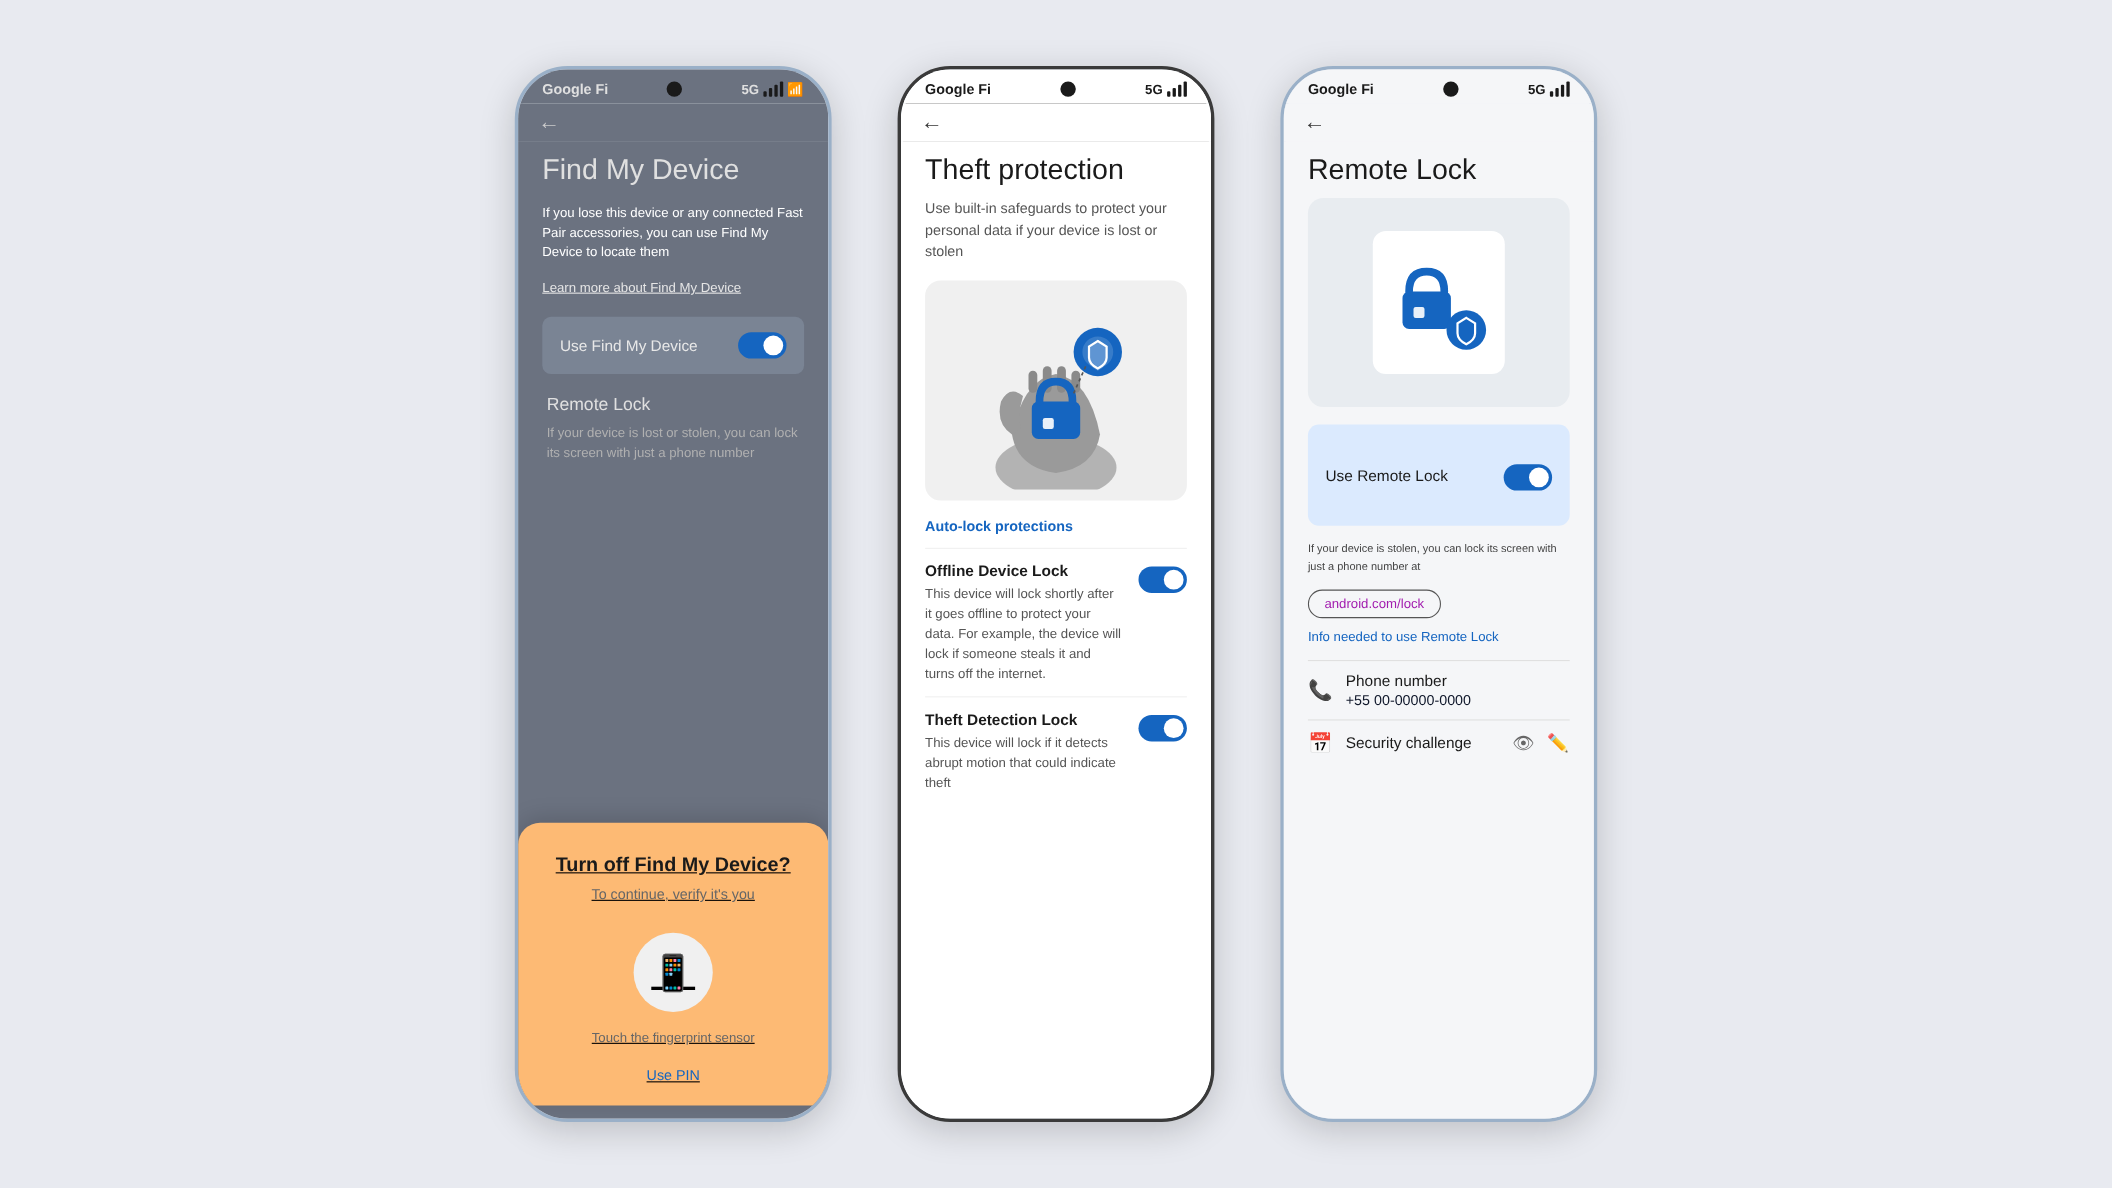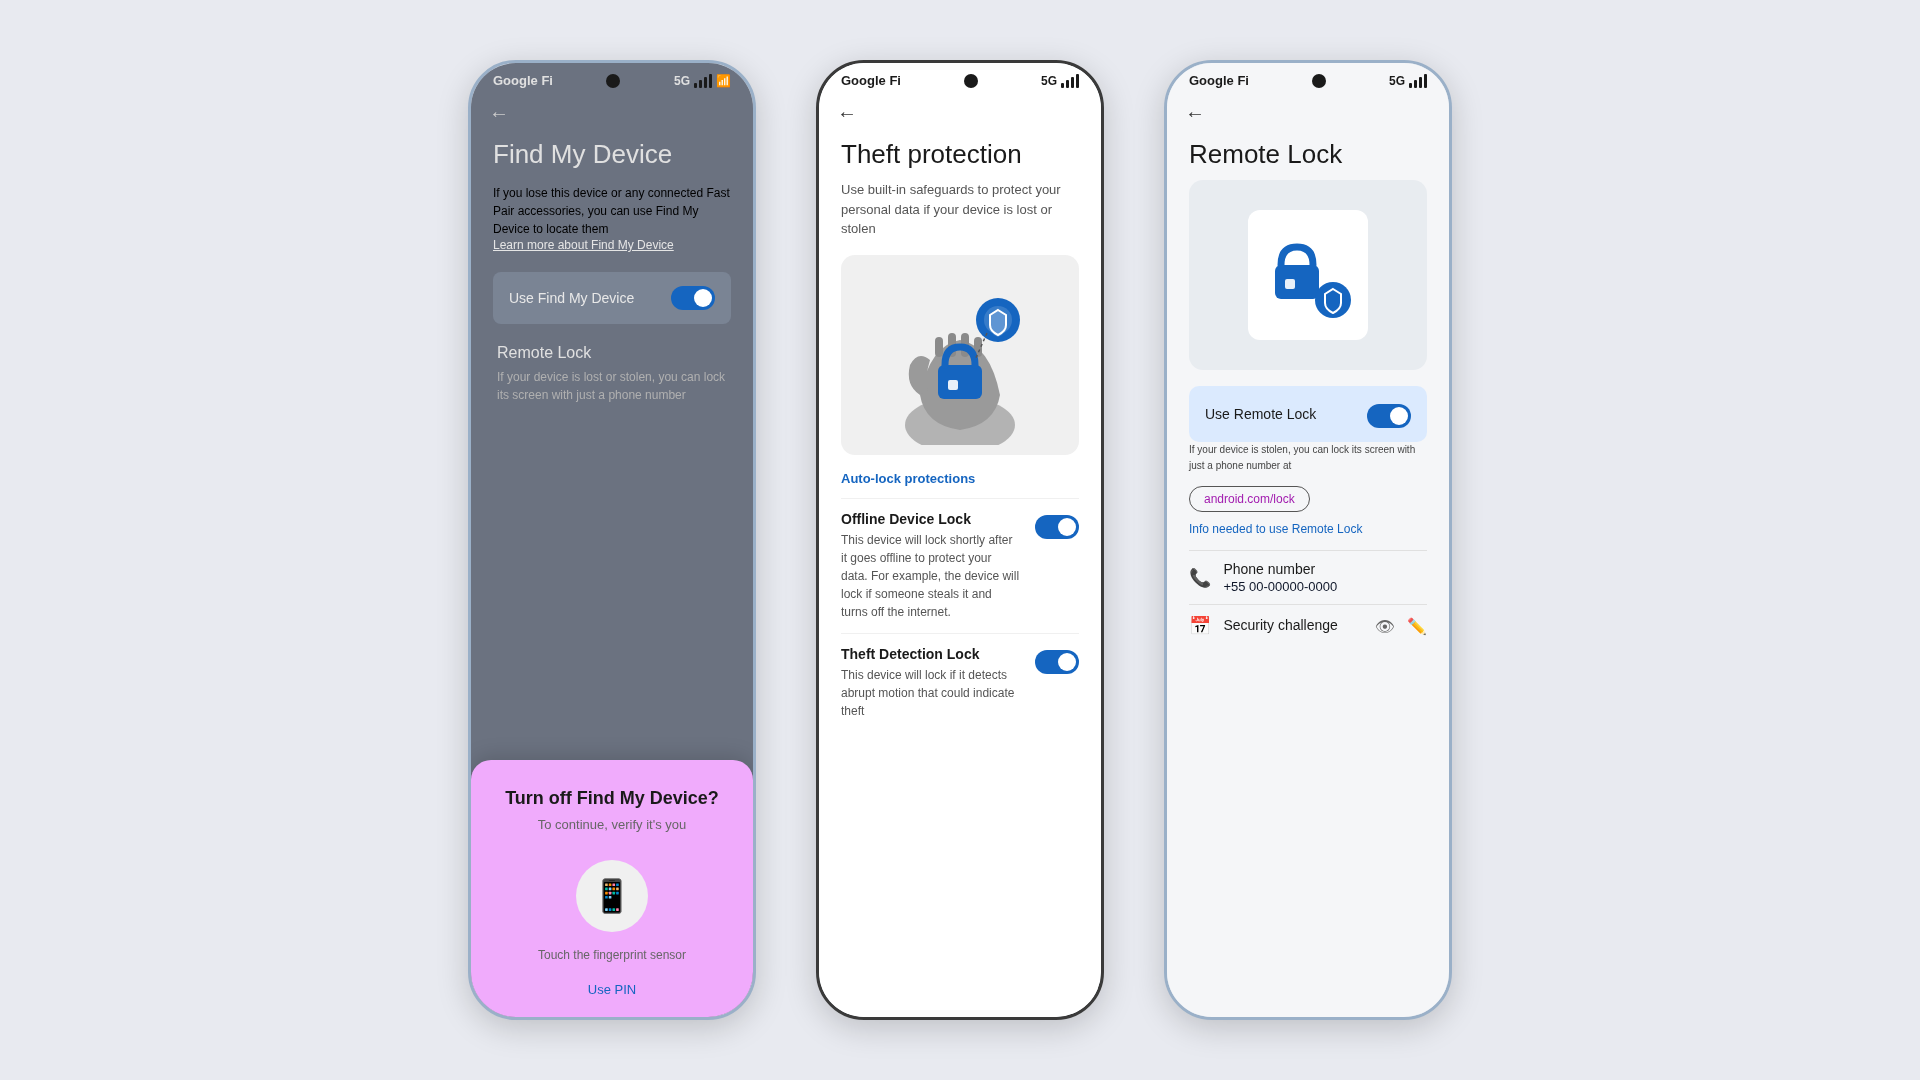--- a/index.html
+++ b/index.html
@@ -88,23 +88,23 @@
       position: relative;
     }
     .phone1-title {
       font-size: 26px;
       font-weight: 400;
       color: #e0e0e0;
       margin-bottom: 14px;
     }
     .phone1-desc {
       font-size: 12px;
-      color: #000000;
+      color: #ffffff;
       line-height: 1.5;
-      margin-bottom: 0;
+      margin-bottom: 16px;
     }
     .phone1-link {
       font-size: 12px;
       color: #e5e5e5;
       text-decoration: underline;
       margin-bottom: 20px;
       display: block;
     }
     .toggle-row {
       display: flex;
@@ -149,31 +149,32 @@
     }
     .remote-lock-desc {
       font-size: 12px;
       color: #b0b0b0;
       line-height: 1.5;
     }
 
     
     .dialog-overlay {
       position: absolute;
-      bottom: 0;
+      bottom: 12px;
       left: 0;
       right: 0;
-      background: #f0abfc;
+      background: #fdba74;
       border-radius: 20px 20px 0 0;
       padding: 28px 22px 20px;
       display: flex;
       flex-direction: column;
       align-items: center;
       z-index: 10;
       box-shadow: 0 -4px 20px rgba(0,0,0,0.15);
+      text-decoration: underline;
     }
     .dialog-title {
       font-size: 18px;
       font-weight: 600;
       color: #1a1a1a;
       margin-bottom: 8px;
       text-align: center;
     }
     .dialog-subtitle {
       font-size: 13px;
@@ -321,24 +322,24 @@
       height: 130px;
       display: flex;
       align-items: center;
       justify-content: center;
       position: relative;
     }
     .use-remote-row {
       display: flex;
       justify-content: space-between;
       align-items: center;
-      padding: 14px 16px;
+      padding: 32px 16px;
       background: #dbeafe;
       border-radius: 10px;
-      margin-bottom: 0;
+      margin-bottom: 14px;
     }
     .use-remote-label {
       font-size: 14px;
       font-weight: 500;
       color: #1a1a1a;
     }
     .remote-desc {
       font-size: 10px;
       color: #444;
       line-height: 1.6;

